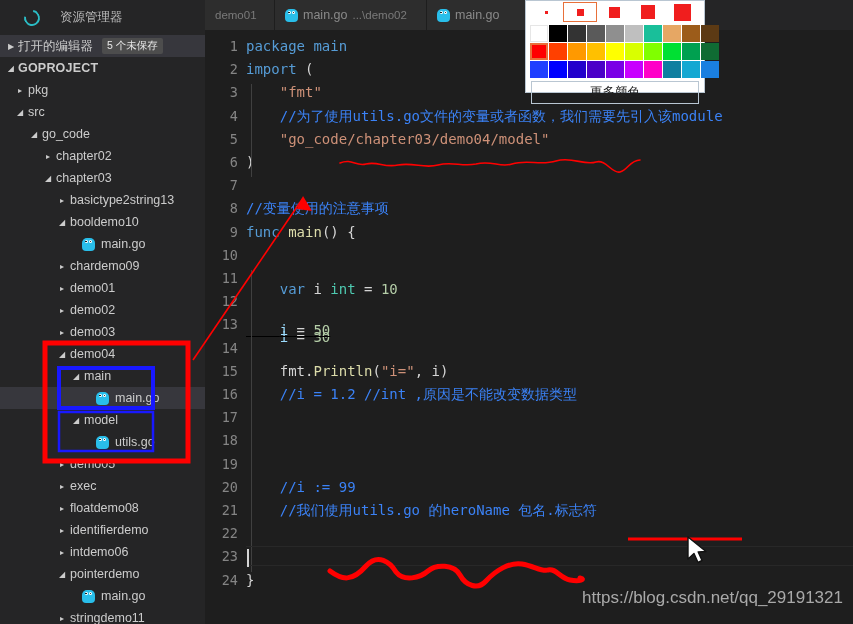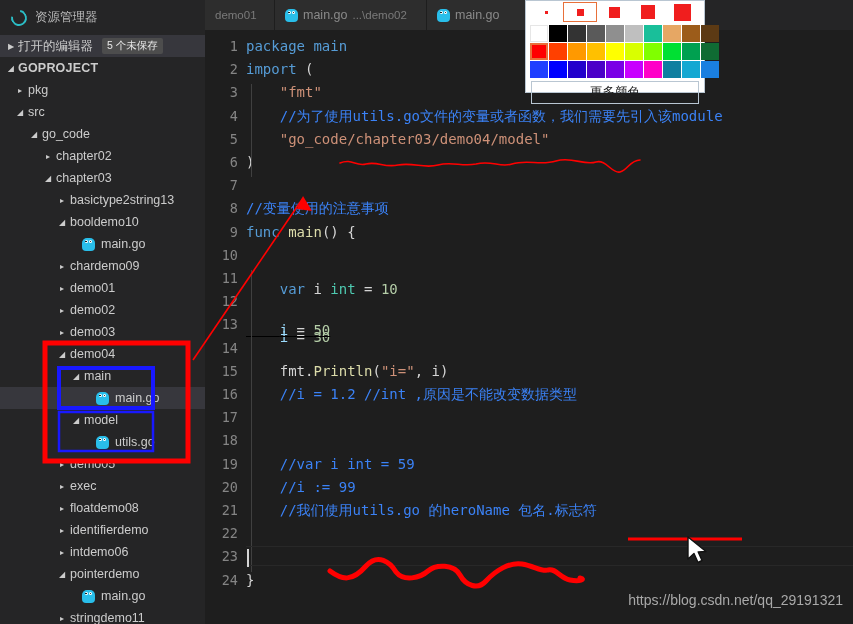--- a/index.html
+++ b/index.html
@@ -23,22 +23,22 @@
   .gopher .e1,.gopher .e2 { position:absolute; top:3px; width:3px; height:3px;
     background:#fff; border-radius:50%; }
   .gopher .e1 { left:2.5px; } .gopher .e2 { left:7px; }
   .gopher .p1,.gopher .p2 { position:absolute; top:4px; width:1.4px; height:1.4px;
     background:#000; border-radius:50%; }
   .gopher .p1 { left:3.3px; } .gopher .p2 { left:7.8px; }
 
   
   .sidebar { position:absolute; left:0; top:0; width:205px; height:624px;
     background:#252526; z-index:7; }
-  .sb-title { height:35px; display:flex; align-items:center; gap:8px;
-    padding-left:11px; color:#bbbbbb; font-size:12.5px; }
+  .sb-title { height:35px; display:flex; align-items:center; gap:20px;
+    padding-left:24px; color:#bbbbbb; font-size:12.5px; }
   .sb-logo { width:16px; height:16px; border:2.2px solid #2bbcc4;
     border-radius:50%; border-top-color:transparent; transform:rotate(-35deg); }
   .ghost-tip { position:absolute; left:0; top:30px; width:205px; height:22px;
     color:#3a3a3a; font-size:12px; line-height:22px; padding-left:4px;
     white-space:nowrap; overflow:hidden; }
   .sb-open { position:relative; height:22px; display:flex; align-items:center;
     background:#37373d; color:#cccccc; font-size:12.5px; padding-left:4px; }
   .sb-open .caret { width:14px; text-align:center; color:#cccccc; font-size:8px; }
   .badge { margin-left:9px; background:#4d4d4d; color:#e8e8e8; font-size:10.5px;
     padding:1px 5px; border-radius:2px; }
@@ -85,21 +85,21 @@
   .sw.sel { outline:2px solid #e8703a; outline-offset:-2px; }
   .more { margin:3px 5px 0 5px; height:23px; border:1px solid #b9c6d2;
     display:flex; align-items:center; justify-content:center;
     color:#222; font-size:12.5px; }
 
   
   .overlay { position:absolute; left:0; top:0; width:853px; height:624px;
     pointer-events:none; z-index:30; }
 
   .watermark { position:absolute; right:10px; bottom:16px; color:#a9a9a9;
-    font-size:14px; z-index:25; }
+    font-size:17px; z-index:25; }
 
   .cursor { position:absolute; z-index:40; }
 </style>
 </head>
 <body>
 
 <div id="app">
 
   <div class="tabbar">
     <div style="width:205px;flex:none;background:#252526"></div>
@@ -346,21 +346,21 @@
         <div class="cl" style="top: 193.6px;"><span class="kw">func </span><span class="fn">main</span><span class="pl">() {</span></div>
         <div class="cl" style="top: 216.8px;"></div>
         <div class="cl" style="top: 240px;"><span class="pl">    </span></div>
         <div class="cl" style="top: 251px;"><span class="pl">    </span><span class="kw">var </span><span class="pl">i </span><span class="typ">int </span><span class="pl">= </span><span class="num">10</span></div>
         <div class="cl" style="top: 283px; margin-top: 16px;"><span class="pl">    </span><span class="pkgc">i </span><span class="pl">= </span><span class="num">30</span></div>
         <div class="cl" style="top: 292px; text-decoration: underline;"><span class="pl">    </span><span class="pkgc">i </span><span class="pl">= </span><span class="num">50</span></div>
         <div class="cl" style="top: 332.8px;"><span class="pl">    </span><span class="pl">fmt</span><span class="pl">.</span><span class="fn">Println</span><span class="pl">(</span><span class="str">"i="</span><span class="pl">, i)</span></div>
         <div class="cl" style="top: 356px;"><span class="pl">    </span><span class="cmt">//i = 1.2 //int ,原因是不能改变数据类型</span></div>
         <div class="cl" style="top: 379.2px;"></div>
         <div class="cl" style="top: 402.4px;"><span class="pl">    </span></div>
-        <div class="cl" style="top: 425.6px;"><span class="pl">    </span><span class="cmt">//var i int = 59</span></div>
+        <div class="cl" style="top: 425.6px;"><span class="pl">    </span></div>
         <div class="cl" style="top: 448.8px;"><span class="pl">    </span><span class="cmt">//i := 99</span></div>
         <div class="cl" style="top: 472px;"><span class="pl">    </span><span class="cmt">//我们使用utils.go 的heroName 包名.标志符</span></div>
         <div class="cl" style="top: 518.4px;"></div>
         <div class="cl" style="top: 541.6px;"><span class="pl">}</span></div>
         <div class="indent-guide" style="left: 5px; top: 54.4px; height: 92.8px;"></div>
         <div class="indent-guide" style="left: 5px; top: 240px; height: 301.6px;"></div>
       </div>
   <div class="cur-line" style="top: 516.4px;"></div>
       <div class="caret-bar" style="left: 42px; top: 519.4px;"></div>
     </div>

